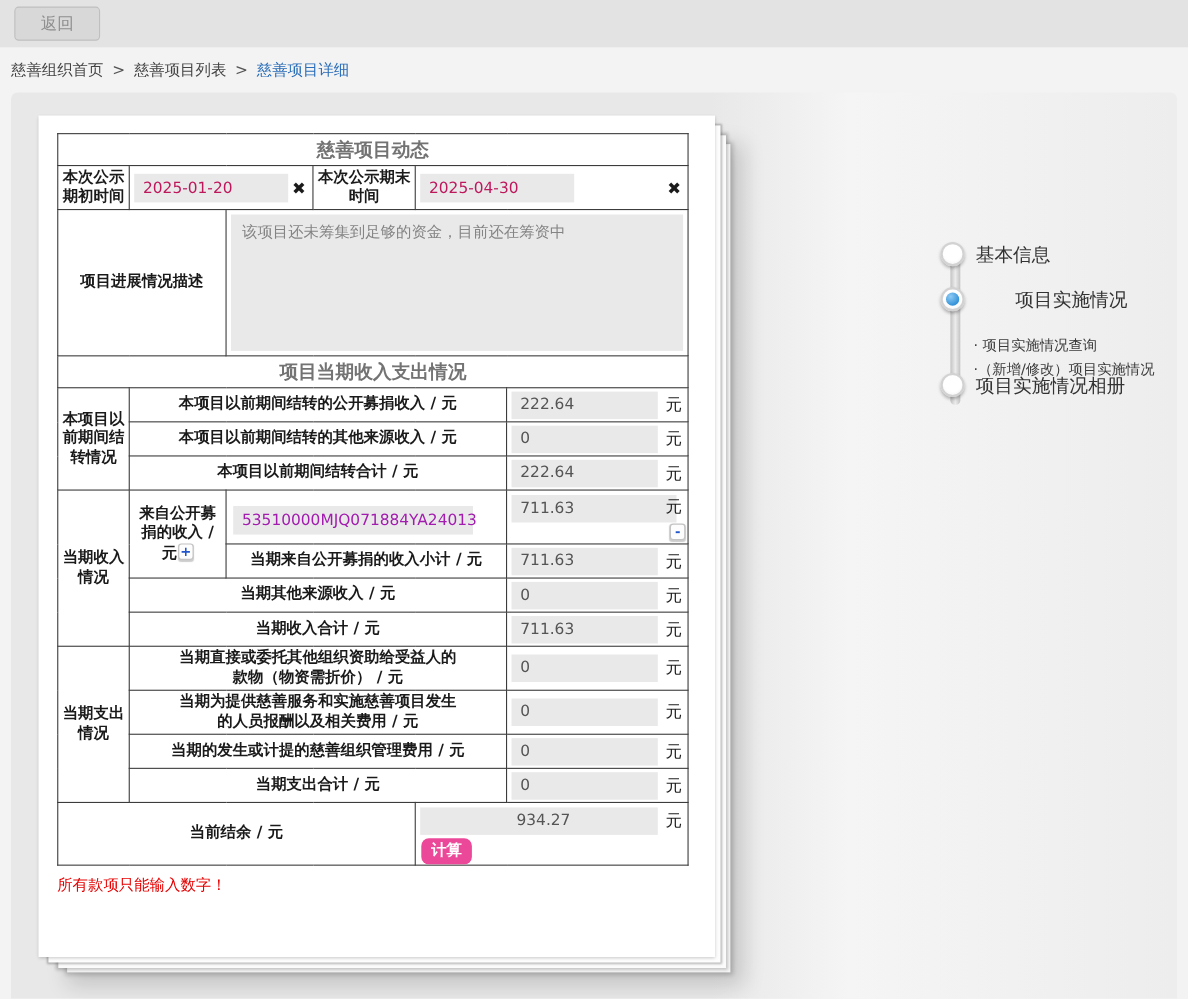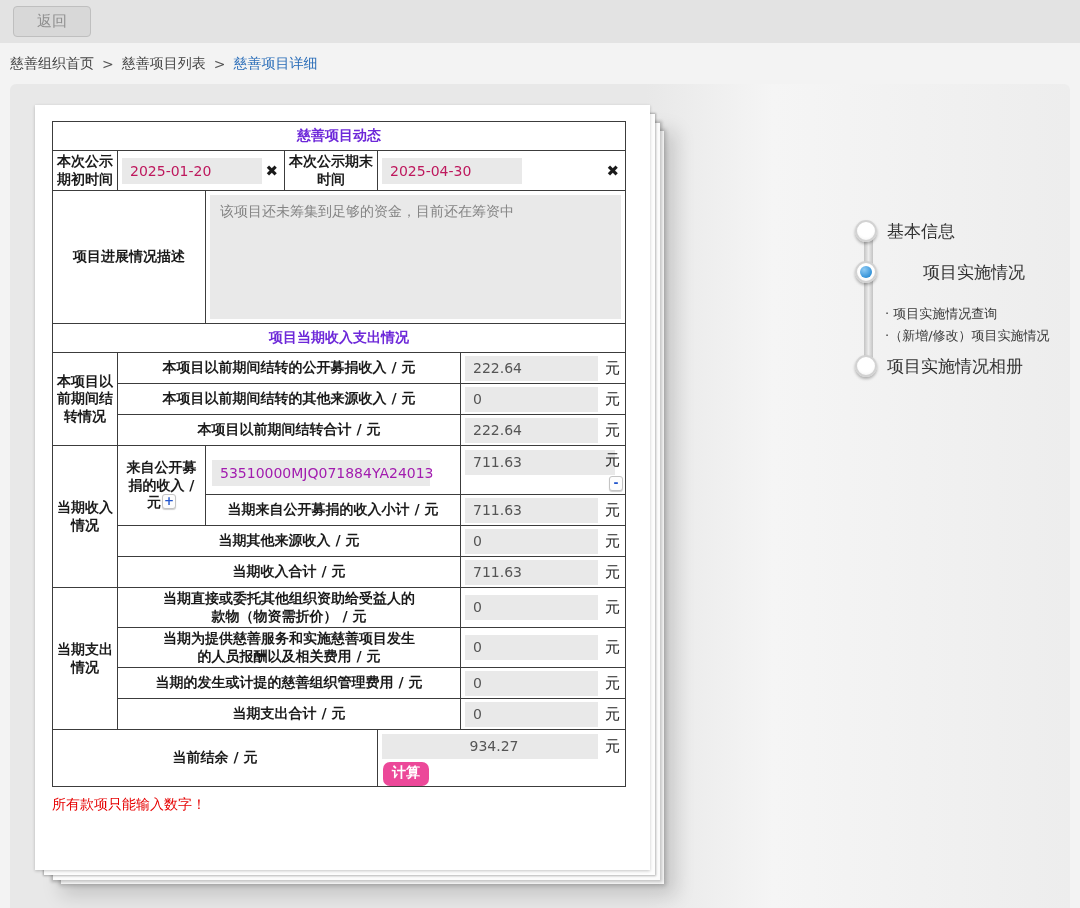--- a/index.html
+++ b/index.html
@@ -31,21 +31,21 @@
       7px 7px 0 -2px #fdfdfd, 7px 7px 2px -1px rgba(0,0,0,0.28),
       14px 14px 0 -4px #fbfbfb, 14px 14px 3px -2px rgba(0,0,0,0.22),
       20px 20px 0 -6px #f8f8f8, 20px 20px 4px -4px rgba(0,0,0,0.18),
       26px 26px 18px rgba(0,0,0,0.15); }
   .card-title { margin-top:20px; text-align:center; font-size:20px; font-weight:bold; color:#1d1d1d; letter-spacing:1px; }
 
   
   table.form-table { border-collapse:collapse; margin:16px 0 0 17px; width:573px; table-layout:fixed; }
   .form-table td { border:1px solid #3c3c3c; font-size:14px; vertical-align:middle; overflow:hidden; }
   .form-table .lbl { font-weight:bold; text-align:center; color:#1a1a1a; padding:2px 3px; line-height:1.25; }
-  .form-table .sec { font-weight:bold; text-align:center; font-size:14px; color:#6d28d9; }
+  .form-table .sec { font-weight:bold; text-align:center; font-size:17px; color:#737373; }
   tr.r-header td { height:29px; }
   tr.r-date td { height:38px; }
   tr.r-desc td { height:132px; }
   tr.r-std td { height:31px; }
   tr.r-tall td { height:49px; }
   tr.r-exp2 td { height:37px; }
   tr.r-bal td { height:55px; }
   .narrow { display:inline-block; max-width:252px; }
 
   .gbox { background:#e9e9e9; color:#555; font-size:14px; }
@@ -89,21 +89,21 @@
     background:radial-gradient(circle at 50% 40%, #ffffff 55%, #ededed 100%);
     border:2px solid #d2d2d2; box-shadow:0 2px 3px rgba(0,0,0,0.28); }
   .step-item.active .step-circle::after { content:""; position:absolute; left:3px; top:3px; width:12px; height:12px;
     border-radius:50%; background:radial-gradient(circle at 35% 30%, #8ecbf5, #2f8fd6 75%); }
   .step-label { margin-left:10px; font-size:17px; color:#333; white-space:nowrap; }
   .step-sub { position:absolute; left:30px; font-size:13px; color:#3a3a3a; white-space:nowrap; cursor:pointer; }
   .step-item.i1 { top:0; }
   .step-item.i2 { top:41px;gap:36px; }
   .step-sub.s1 { top:86px; }
   .step-sub.s2 { top:108px; }
-  .step-item.i3 { top:135px; }
+  .step-item.i3 { top:119px; }
 </style>
 </head>
 <body>
 
 <div class="topbar">
   <button class="back-btn">返回</button>
 </div>
 
 <div class="breadcrumb">
   <span class="crumb">慈善组织首页</span>

